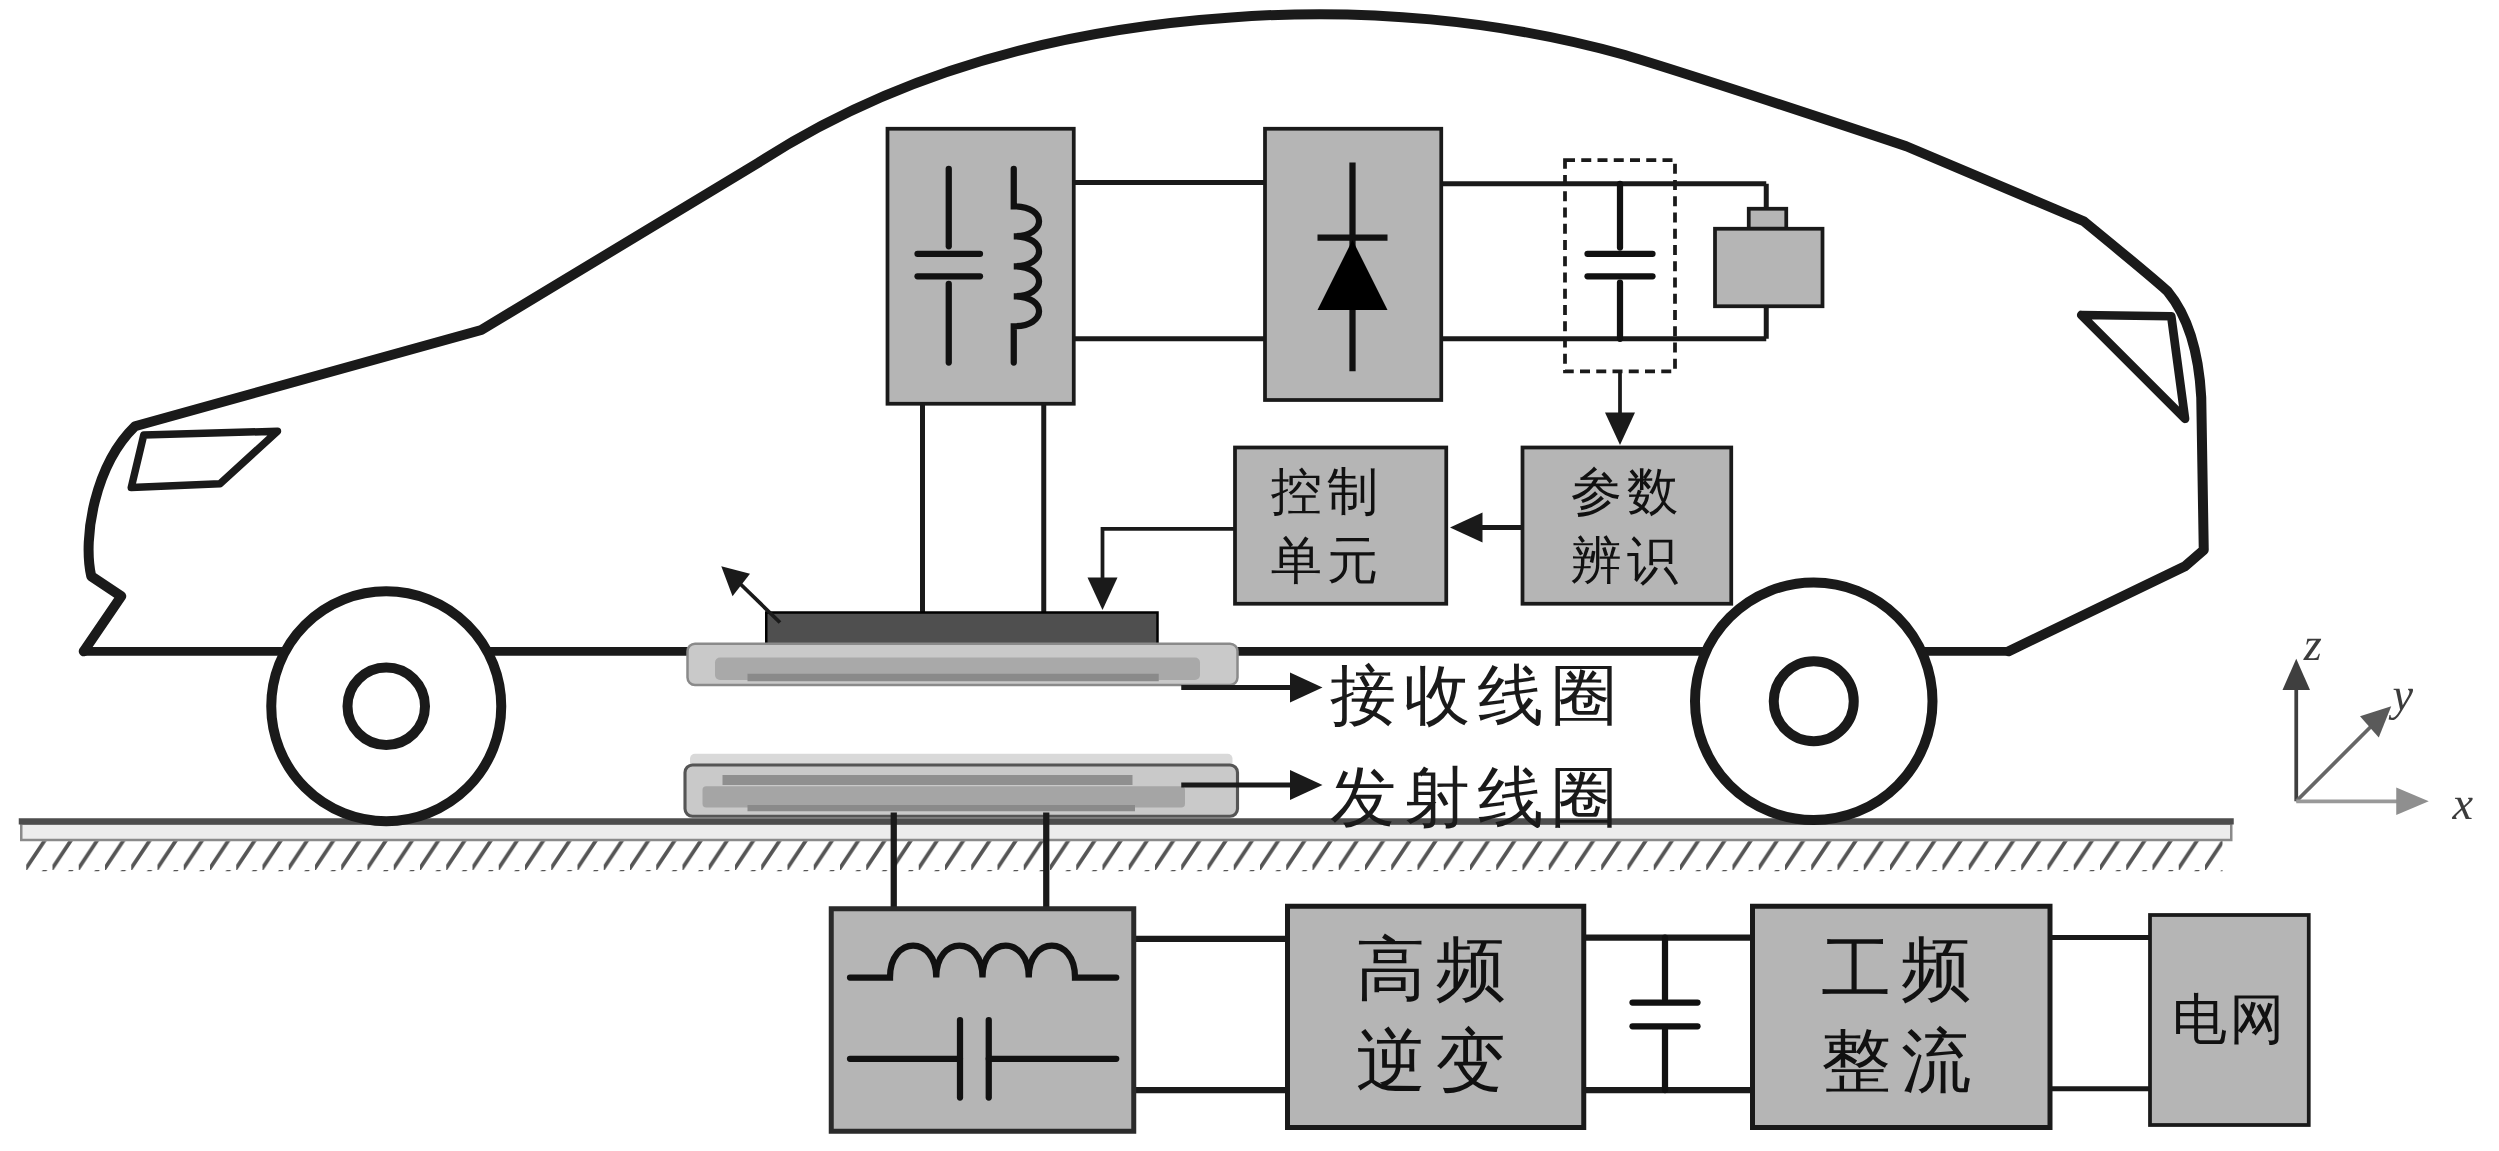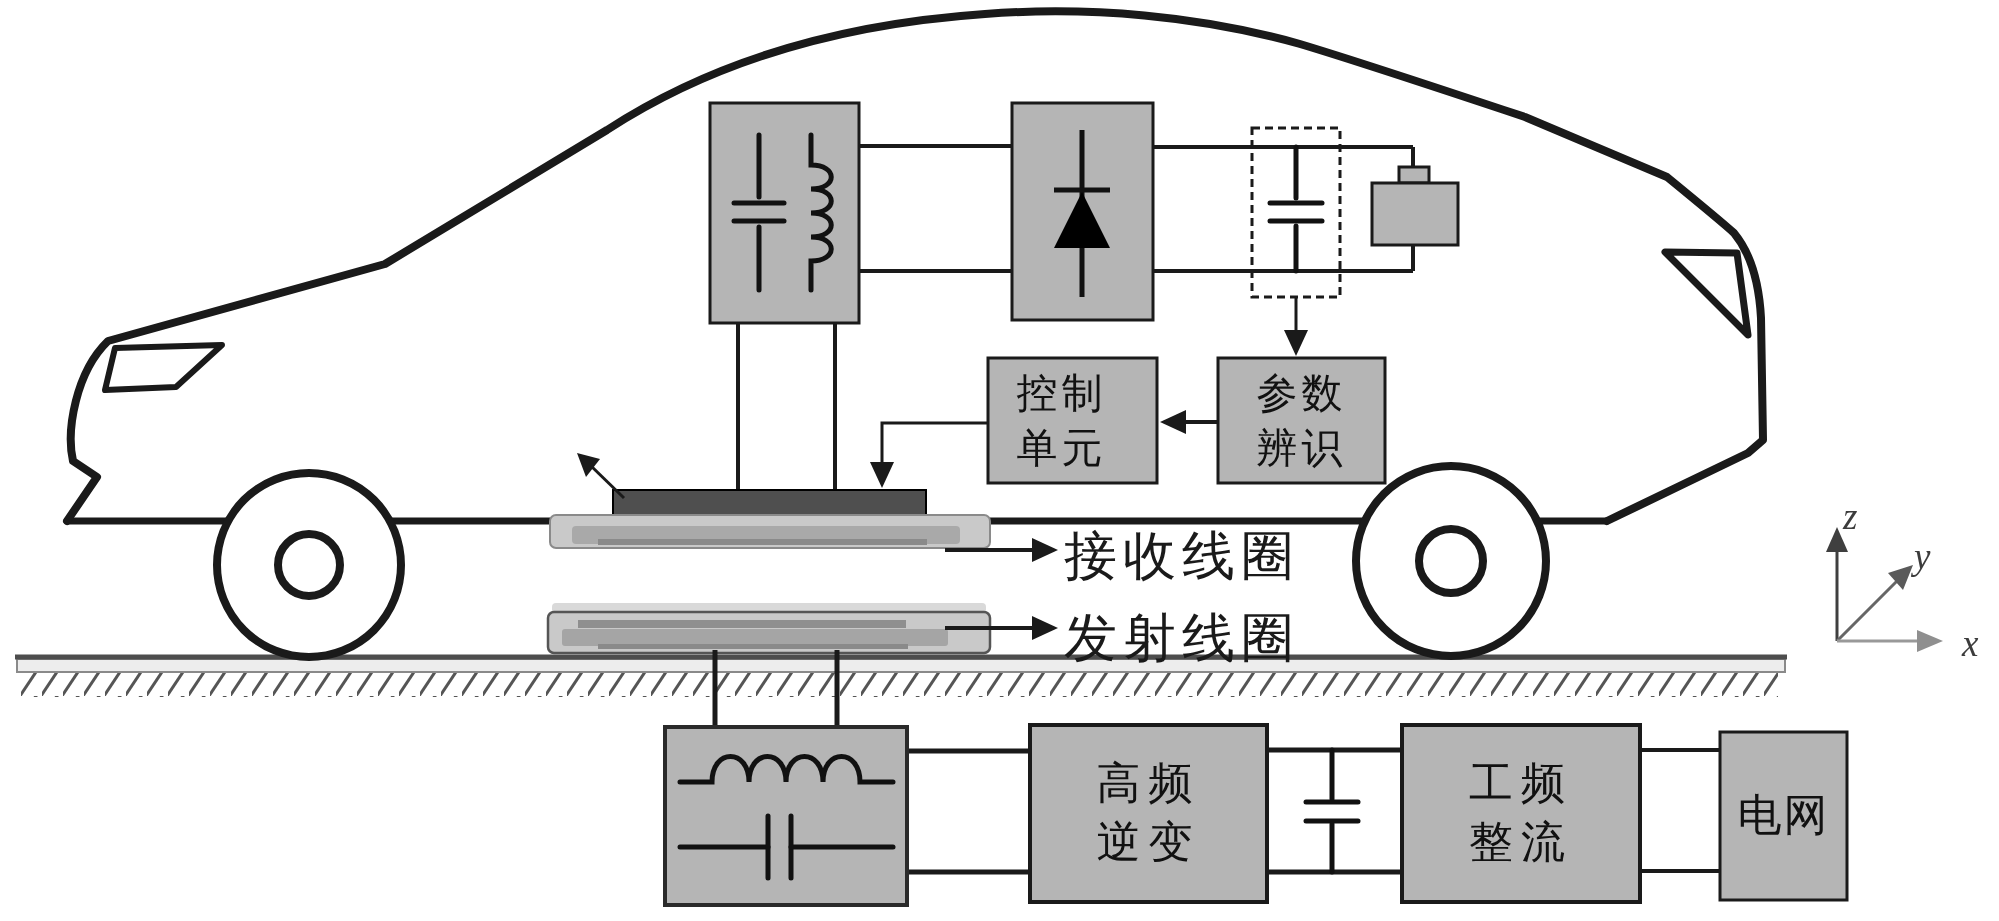--- a/index.html
+++ b/index.html
@@ -10,21 +10,21 @@
   .stage svg{position:absolute;left:0;top:0;}
   .lbl{position:absolute;color:#1a1a1a;white-space:nowrap;}
   .lbl-leader{font-size:44px;letter-spacing:5px;}
   .coil-lbl{font-size:53px;letter-spacing:6px;}
   .blocktext{
     position:absolute;display:flex;flex-direction:column;align-items:center;justify-content:center;
     text-align:center;color:#111;
   }
   .blocktext span{display:block;line-height:1.32;}
   .bt-sm span{font-size:41px;letter-spacing:4px;}
-  .bt-lg span{font-size:44px;letter-spacing:8px;}
+  .bt-lg span{font-size:56px;letter-spacing:8px;}
   .grid-lbl{font-size:44px;letter-spacing:2px;}
   .axis-lbl{font-style:italic;font-size:37px;color:#3c3c3c;letter-spacing:0;}
 </style>
 </head>
 <body>
 
 <div class="stage">
 
   <svg width="1999" height="921" viewBox="0 0 1999 921">
     <defs>

